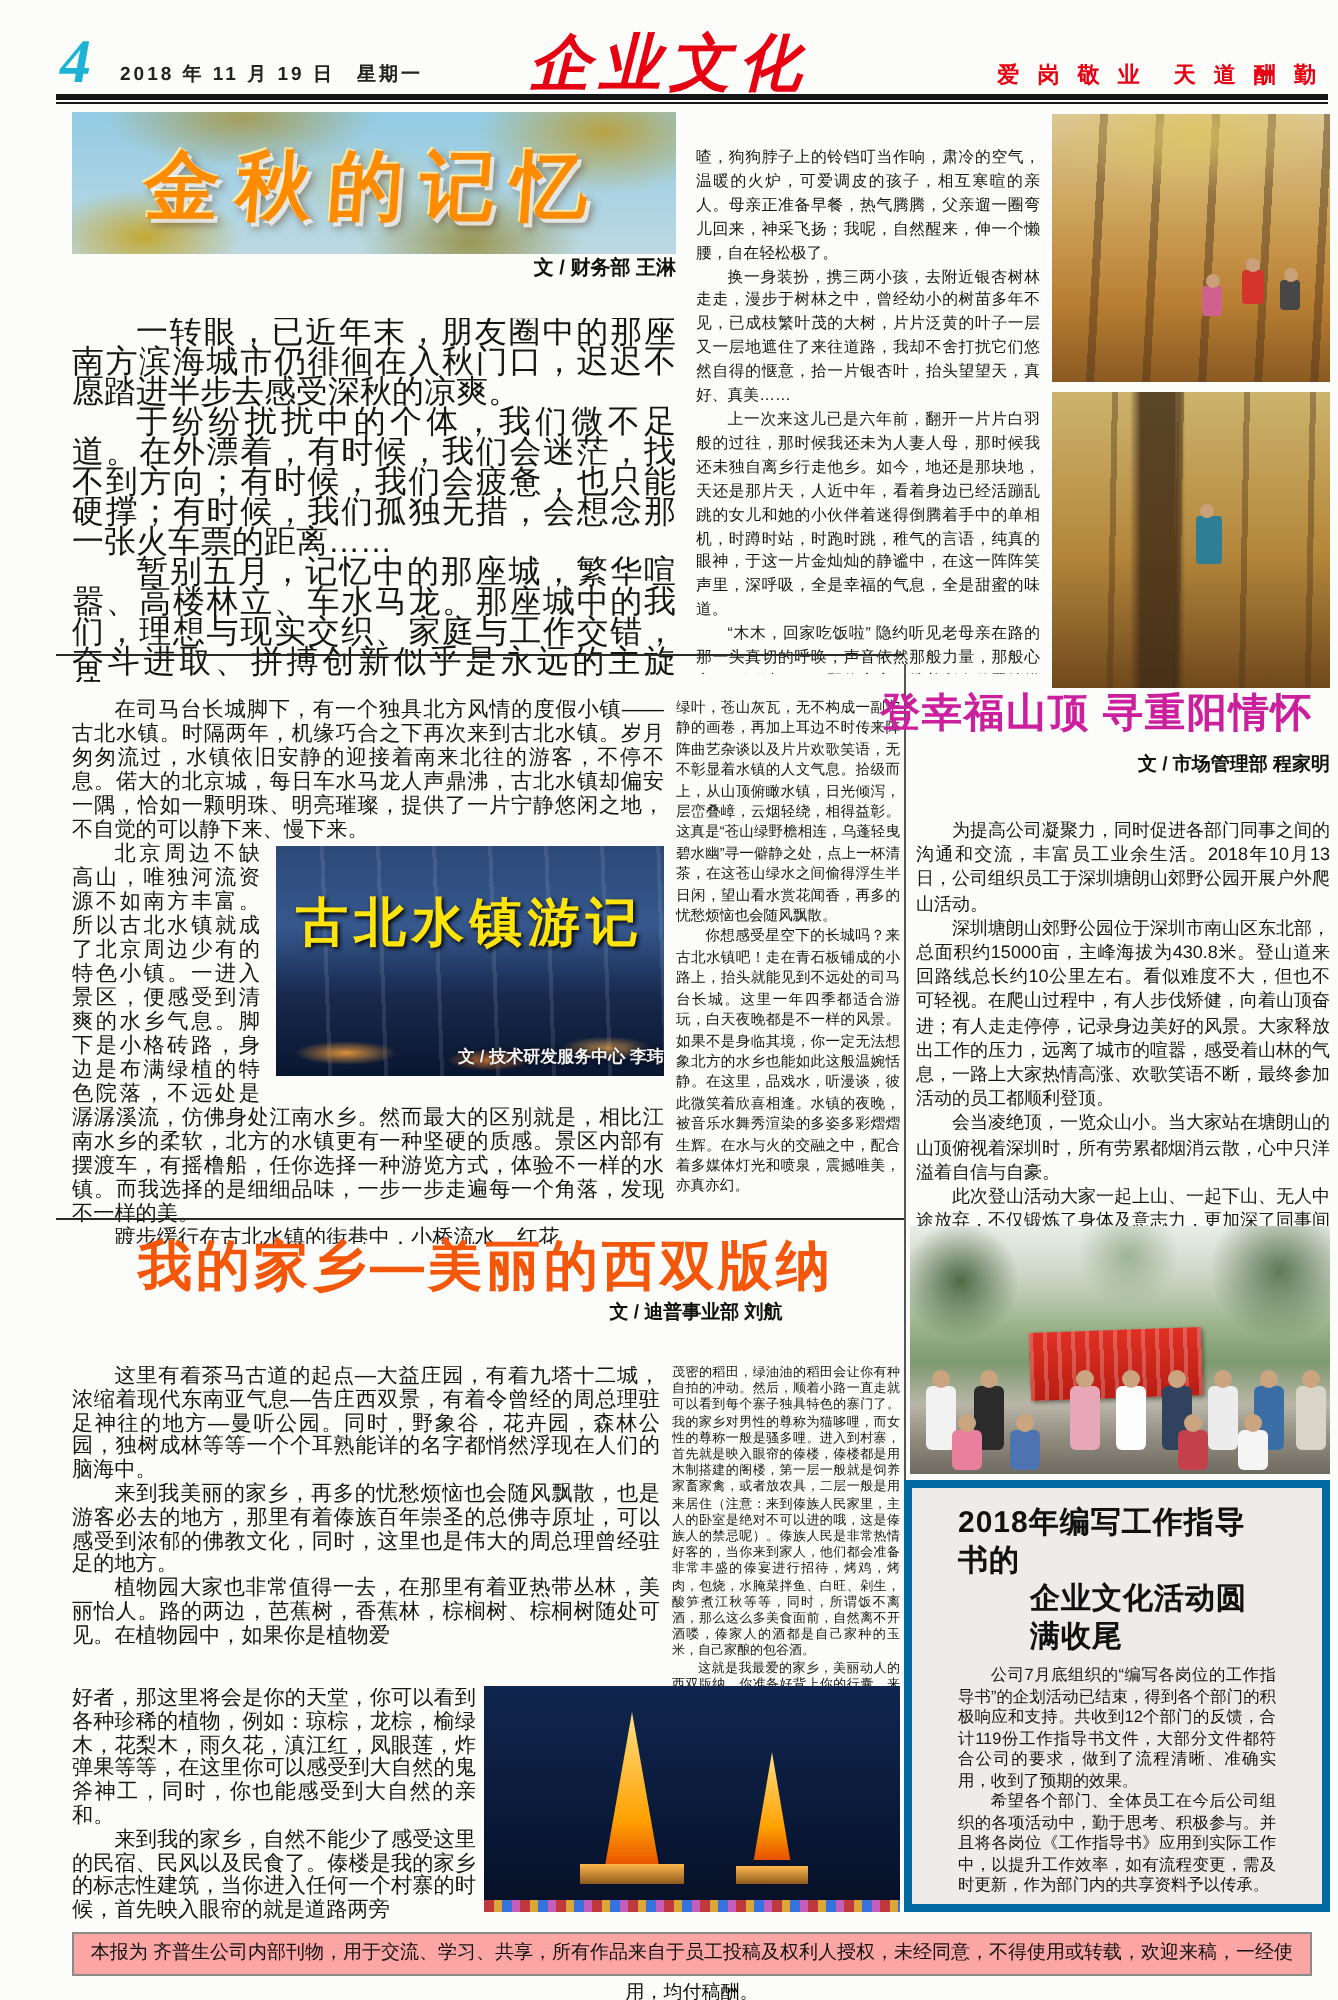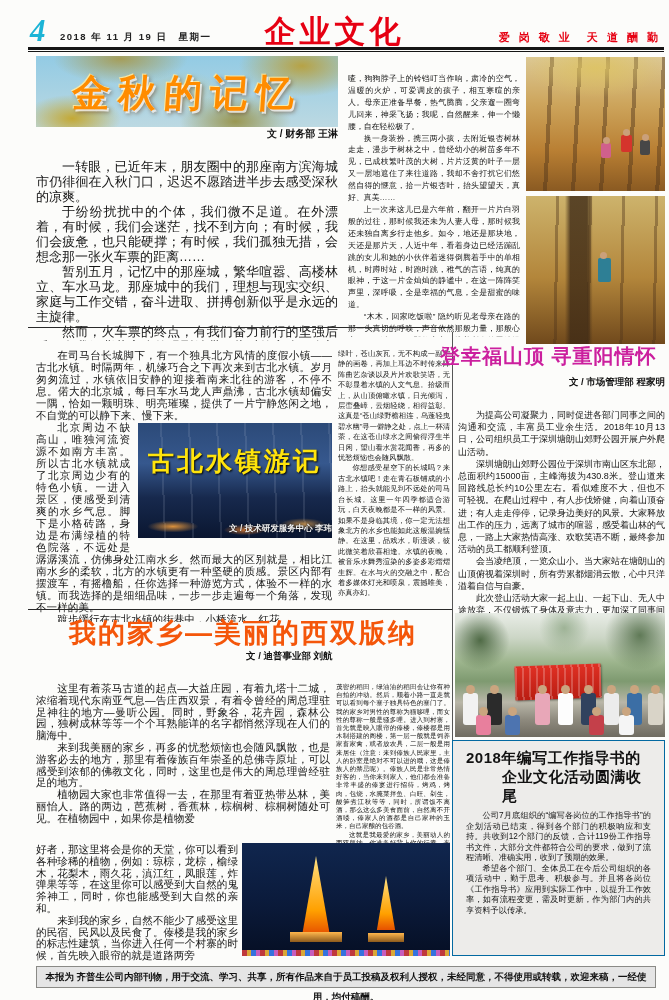--- a/index.html
+++ b/index.html
@@ -2,21 +2,21 @@
 <html><head>
 <meta charset="utf-8">
 <style>
   html,body{margin:0;padding:0;background:#bfbfbf;}
   .page{position:relative;width:669px;height:1000px;background:#fcfcfa;margin:0 auto;
         font-family:"Liberation Sans",sans-serif;color:#151515;overflow:hidden;}
   
   .pagenum{position:absolute;left:30px;top:13px;font:italic bold 31px "Liberation Serif",serif;color:#1cb4d6;}
   .issuedate{position:absolute;left:60px;top:31px;font-size:9.5px;font-weight:bold;color:#222;letter-spacing:1.5px;}
   .masthead{position:absolute;left:0;right:0;top:11px;text-align:center;font-family:"Liberation Serif",serif;
-            font-size:31px;font-weight:bold;color:#e60012;letter-spacing:4px;}
+            font-size:31px;font-weight:bold;color:#e60012;letter-spacing:4px;font-style:italic;}
   .slogan{position:absolute;right:8px;top:30px;font-size:11px;font-weight:bold;color:#e60012;letter-spacing:3px;}
   .rule{position:absolute;left:28px;right:5px;background:#151515;}
   .rule-a{top:47px;height:2.5px;}
   .rule-b{top:51px;height:1px;}
   
   .body{text-align:justify;overflow:hidden;margin-top:16px;}
   .body p{margin:0;text-indent:2em;}
   .body p.cont{text-indent:0;}
   .byline{font-weight:bold;color:#111;}
   .hdiv{position:absolute;height:1px;background:#2a2a2a;}
@@ -28,21 +28,21 @@
        radial-gradient(ellipse 90px 44px at 88% 14%, rgba(186,158,52,.9), transparent 70%),
        radial-gradient(ellipse 80px 40px at 66% 92%, rgba(148,140,58,.85), transparent 70%),
        radial-gradient(ellipse 96px 36px at 28% 4%, rgba(168,150,66,.85), transparent 70%),
        radial-gradient(ellipse 60px 30px at 48% 50%, rgba(210,190,90,.35), transparent 70%),
        linear-gradient(180deg,#93cbe4,#bcd9e2);}
   .a1-title{position:absolute;left:0;right:0;top:12px;text-align:center;
      font-family:"Liberation Serif",serif;font-weight:bold;font-size:38px;letter-spacing:8px;
      color:#ff8c00;transform:skewX(-4deg);
      text-shadow:2px 2px 0 rgba(255,255,255,.75), -1px -1px 0 rgba(255,235,160,.9), 3px 3px 4px rgba(90,40,0,.55);}
   .a1-byline{position:absolute;left:36px;top:127px;width:302px;text-align:right;font-size:10px;}
-  .a1-col1{position:absolute;left:36px;top:143px;width:302px;height:182px;font-size:13px;line-height:15px;}
+  .a1-col1{position:absolute;left:36px;top:143px;width:302px;height:182px;font-size:16px;line-height:15px;}
   .a1-col2{position:absolute;left:348px;top:57px;width:172px;height:264px;font-size:7.9px;line-height:11.9px;}
   .photoA,.photoB{position:absolute;left:526px;width:139px;overflow:hidden;}
   .photoA{top:57px;height:134px;
      background:
        radial-gradient(ellipse 90px 40px at 50% 8%, rgba(222,196,96,.8), transparent 75%),
        repeating-linear-gradient(93deg, transparent 0 24px, rgba(77,50,25,.45) 24px 28px),
        linear-gradient(180deg,#dcc893 0%,#cda55c 35%,#b97f33 70%,#8a5a22 100%);}
   .photoB{top:196px;height:148px;
      background:
        linear-gradient(90deg, transparent 28%, rgba(62,42,22,.8) 32% 44%, transparent 48%),
@@ -81,45 +81,45 @@
        linear-gradient(180deg,#e9ede7 0%,#ccd6c6 20%,#9cb48c 40%,#7e9a70 55%,#b9b6a8 72%,#8e8a7e 86%,#6f6b60 100%);}
   .banner{position:absolute;left:60px;top:52px;width:86px;height:34px;transform:rotate(-2deg);
      background:repeating-linear-gradient(90deg, rgba(255,255,255,.22) 0 2px, transparent 2px 7px),
                 linear-gradient(180deg,#e03024,#b91d12);
      box-shadow:1px 1px 2px rgba(0,0,0,.4);}
   .pp{position:absolute;bottom:12px;width:15px;height:32px;border-radius:3px;}
   .pp::before{content:"";position:absolute;top:-8px;left:3px;width:9px;height:9px;border-radius:50%;background:#caa57f;}
   .pp.kneel{bottom:2px;height:20px;}
   
   .gd-box{position:absolute;left:452px;top:740px;width:213px;height:216px;box-sizing:border-box;
-     background:#edecea;border:1px solid #0369a1;padding:8px 13px;}
+     background:#edecea;border:4px solid #0369a1;padding:8px 23px;}
   .gd-t1,.gd-t2{font-size:15px;font-weight:bold;color:#111;letter-spacing:.5px;}
   .gd-t2{padding-left:36px;}
   .gd-body{margin-top:5px;font-size:8.2px;line-height:10.5px;height:152px;}
   
   .hm-title{position:absolute;left:36px;top:615px;width:414px;text-align:center;
      font-size:27px;font-weight:bold;color:#f4560a;letter-spacing:2px;}
-  .hm-byline{position:absolute;left:246px;top:650px;width:204px;text-align:left;font-size:9.5px;}
+  .hm-byline{position:absolute;left:246px;top:650px;width:204px;text-align:center;font-size:9.5px;}
   .hm-col1-top{position:absolute;left:36px;top:667px;width:294px;height:158px;font-size:10.6px;line-height:11.8px;}
   .hm-col1-bottom{position:absolute;left:36px;top:828px;width:202px;height:128px;font-size:10.6px;line-height:11.8px;}
   .hm-col2{position:absolute;left:336px;top:667px;width:114px;height:172px;font-size:6.5px;line-height:8.2px;}
   .hm-photo{position:absolute;left:242px;top:843px;width:208px;height:113px;overflow:hidden;
      background:linear-gradient(180deg,#10264e 0%,#0b1b3c 50%,#060f24 100%);}
   .spire{position:absolute;background:linear-gradient(180deg,#ffe082,#ffa000 70%,#e65100);
      clip-path:polygon(50% 0,88% 100%,12% 100%);box-shadow:0 0 18px 6px rgba(255,180,60,.35);}
   .sp1{left:56px;bottom:22px;width:36px;height:78px;}
   .sp2{left:132px;bottom:26px;width:24px;height:54px;}
   .pedestal{position:absolute;bottom:14px;background:linear-gradient(180deg,#ffb74d,#8d5a1c);}
   .pd1{left:48px;width:52px;height:10px;}
   .pd2{left:126px;width:36px;height:9px;}
   .lights{position:absolute;left:0;right:0;bottom:0;height:6px;opacity:.85;
      background:repeating-linear-gradient(90deg,#e04040 0 5px,#ffc23a 5px 9px,#3d84ff 9px 14px,#e86bd8 14px 18px);}
   
   .footer-bar{position:absolute;left:36px;top:966px;width:620px;height:22px;box-sizing:border-box;
-     background:#e5e5e5;border:1px solid #8a8a86;text-align:center;font-size:9.5px;font-weight:bold;
+     background:#fca5a5;border:1px solid #8a8a86;text-align:center;font-size:9.5px;font-weight:normal;
      line-height:20px;color:#111;}
 </style>
 </head>
 <body>
 
 <div class="page">
 
   <div class="pagenum">4</div>
   <div class="issuedate">2018 年 11 月 19 日　星期一</div>
   <div class="masthead">企业文化</div>

